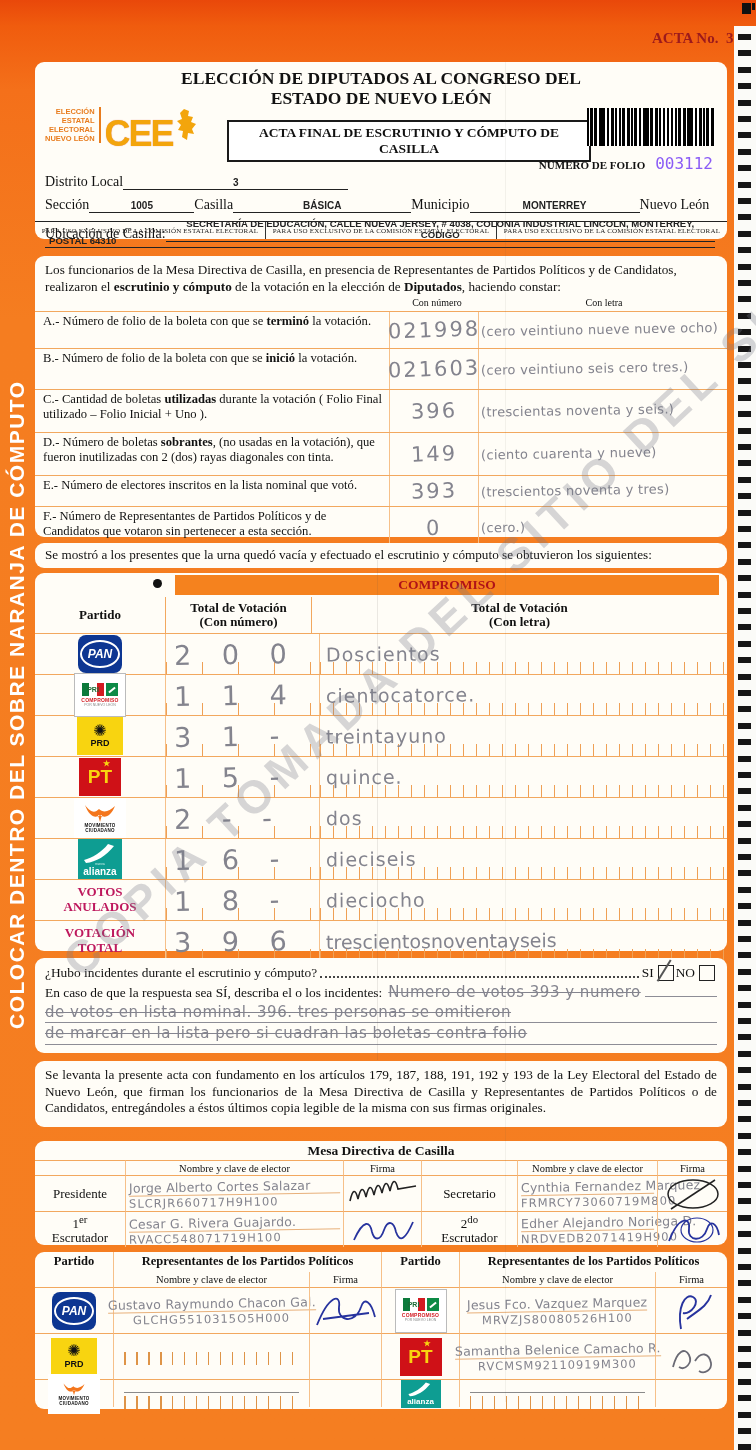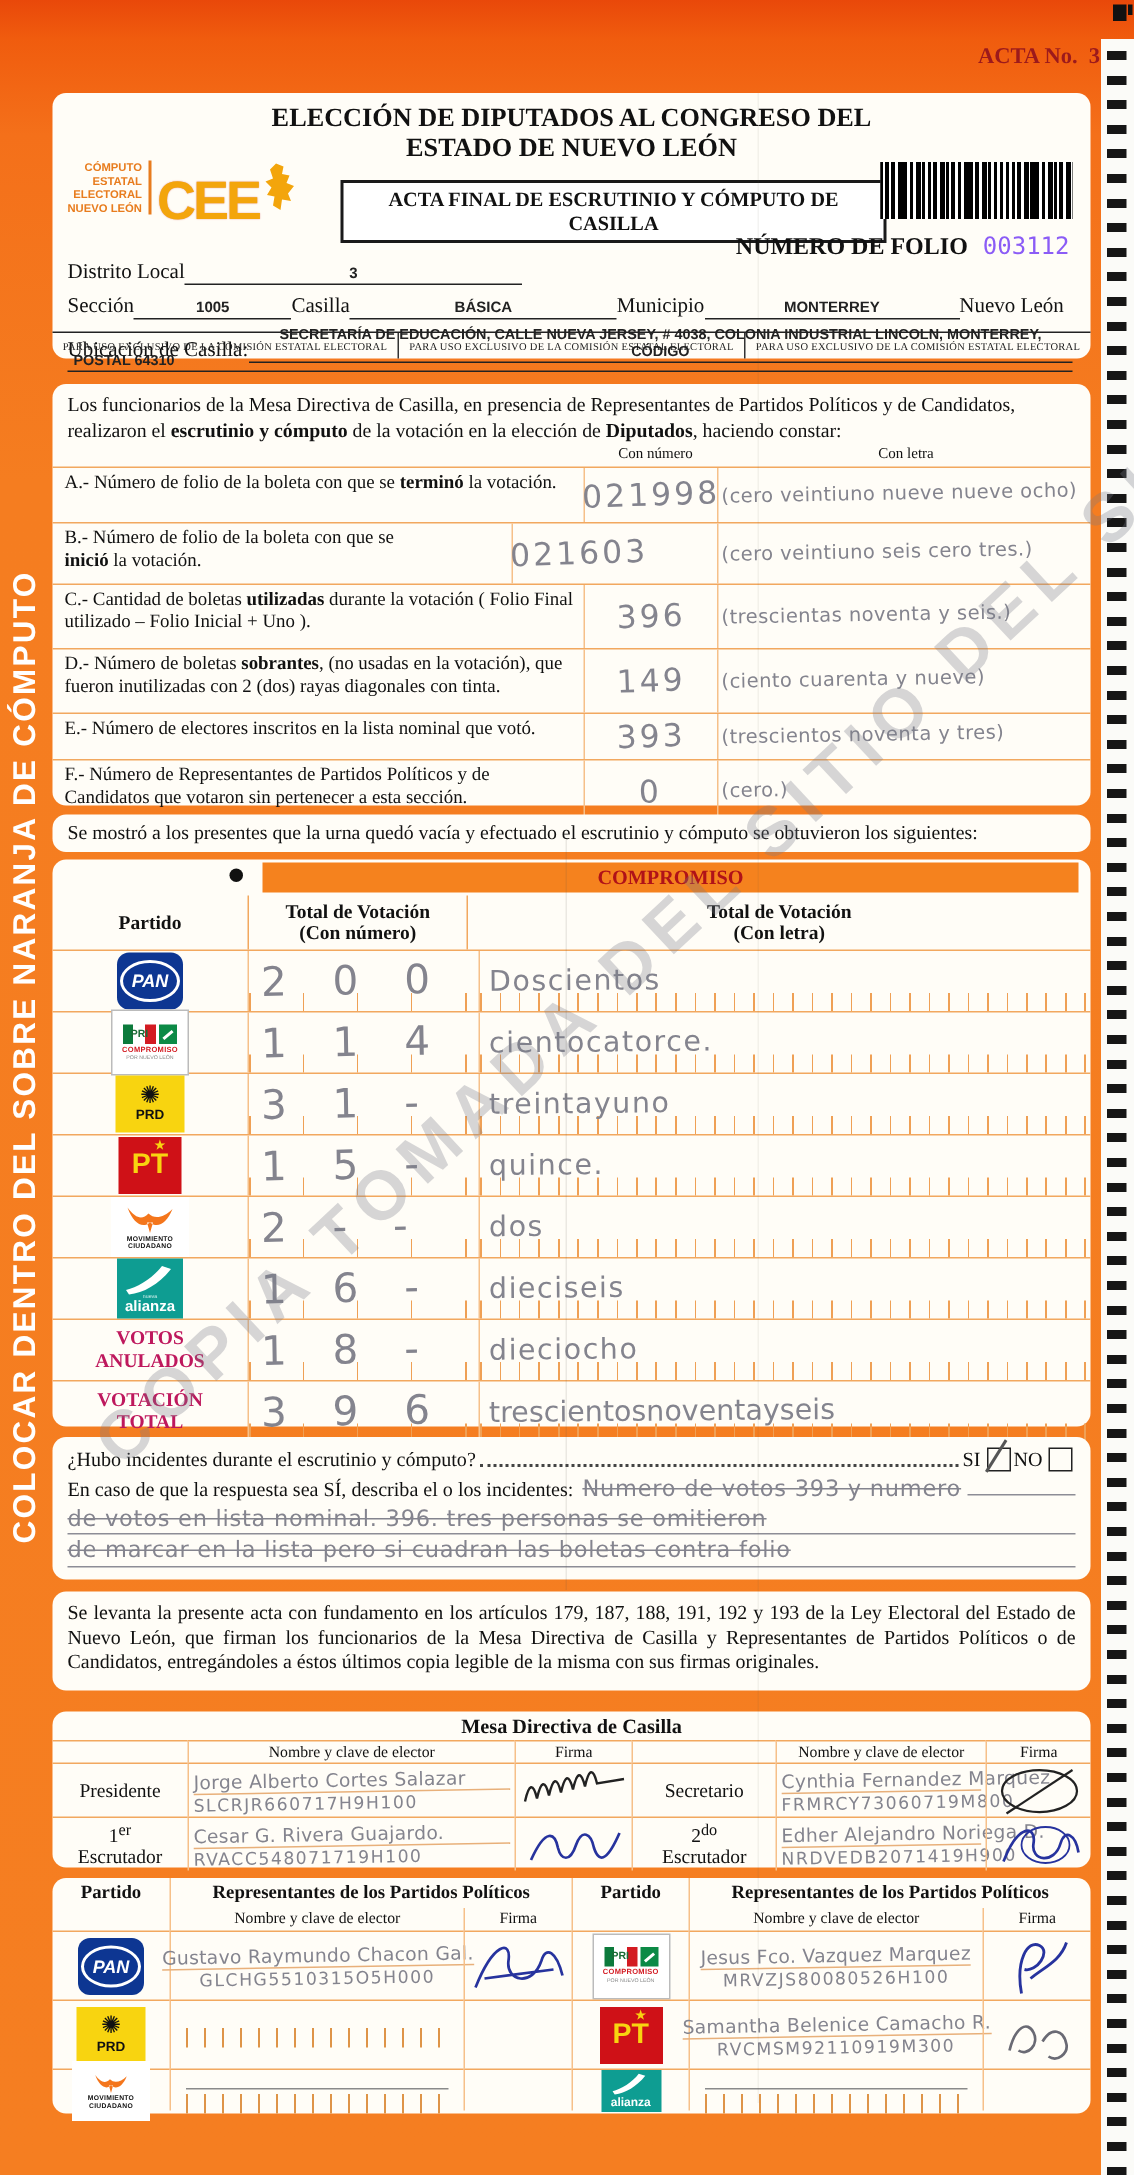--- a/index.html
+++ b/index.html
@@ -34,21 +34,21 @@
   .logo-block{position:absolute;left:10px;top:32px;display:flex;align-items:center;}
   .org{font-family:"Liberation Sans",sans-serif;font-weight:bold;font-size:7.5px;line-height:1.2;color:#e87c1e;text-align:right;padding-right:4px;border-right:2px solid #e87c1e;}
   .cee{font-family:"Liberation Sans",sans-serif;font-weight:bold;font-size:36px;color:#f3a50c;letter-spacing:-2px;margin-left:4px;text-shadow:0 0 1px #d88;margin-top:19px;}
   .nl-svg{margin-left:2px;}
   .subtitle-box{position:absolute;left:192px;top:58px;width:356px;border:2px solid #1a1a1a;text-align:center;font-weight:bold;font-size:13.5px;padding:3px 2px;color:#111;background:#fff;}
   .barcode{position:absolute;right:12px;top:46px;width:128px;height:38px;background-color:#fff;
     background-image:repeating-linear-gradient(90deg,#000 0 2px,transparent 2px 4px),
       repeating-linear-gradient(90deg,#000 0 1px,transparent 1px 7px),
       repeating-linear-gradient(90deg,transparent 0 3px,#000 3px 5px,transparent 5px 11px);}
   .folio{position:absolute;right:14px;top:92px;white-space:nowrap;}
-  .folio-l{font-weight:bold;font-size:16px;color:#111;}
+  .folio-l{font-weight:bold;font-size:11px;color:#111;}
   .folio-v{font-family:"DejaVu Sans Mono",monospace;font-size:16px;color:#8b5cf6;margin-left:6px;}
   .hrow{position:absolute;left:10px;right:12px;display:flex;align-items:flex-end;font-size:14px;color:#111;}
   .fld{border-bottom:1px solid #222;text-align:center;font-family:"Liberation Sans",sans-serif;font-size:10px;font-weight:bold;color:#222;padding-bottom:1px;}
   .uso-row{position:absolute;left:0;right:0;bottom:0;height:17px;border-top:1px solid #222;display:flex;text-align:right;}
   .uso{flex:1;border-right:1px solid #333;display:flex;align-items:center;justify-content:center;font-size:7px;color:#222;letter-spacing:.2px;}
   .uso:last-child{border-right:none;}
   
   .intro{padding:6px 10px 2px 10px;font-size:13.2px;line-height:1.25;color:#111;}
   .cnt-head{display:flex;height:14px;font-size:10px;color:#111;}
   .cnt-head .sp{flex:1;}
@@ -162,21 +162,21 @@
     <span>ACTA No.</span>&nbsp;&nbsp;<span>3</span>
   </div>
 
   <div class="card c1">
     <div class="title">
       <div>ELECCIÓN DE DIPUTADOS AL CONGRESO DEL</div>
       <div>ESTADO DE NUEVO LEÓN</div>
     </div>
     <div class="logo-block">
       <div class="org">
-        <div>CÓMPUTO</div>
+        <div>ELECCIÓN</div>
         <div>ESTATAL</div>
         <div>ELECTORAL</div>
         <div>NUEVO LEÓN</div>
       </div>
       <div class="cee">CEE</div>
       <svg class="nl-svg" width="22" height="34" viewBox="0 0 22 34">
         <path d="M9 1 L14 3 L13 8 L18 9 L16 14 L21 16 L17 21 L19 26 L13 25 L12 32 L7 29 L8 23 L3 22 L6 17 L2 13 L7 11 L5 5 Z" fill="#f3a50c"></path>
       </svg>
     </div>
     <div class="subtitle-box">ACTA FINAL DE ESCRUTINIO Y CÓMPUTO DE CASILLA</div>
@@ -222,21 +222,21 @@
 
     <div class="cnt-row" style="height:36px;">
       <div class="cnt-label"><span>A.- Número de folio de la boleta con que se </span><b>terminó</b><span> la votación.</span></div>
       <div class="cnt-num">
           <span class="hw hw-bignum">021998</span>
         </div>
       <div class="cnt-let">
           <span class="hw hw-words">(cero veintiuno nueve nueve ocho)</span>
         </div>
     </div>
-    <div class="cnt-row" style="height:40px;gap:48px;">
+    <div class="cnt-row" style="height:40px;">
       <div class="cnt-label"><span>B.- Número de folio de la boleta con que se </span><b>inició</b><span> la votación.</span></div>
       <div class="cnt-num">
           <span class="hw hw-bignum">021603</span>
         </div>
       <div class="cnt-let">
           <span class="hw hw-words">(cero veintiuno seis cero tres.)</span>
         </div>
     </div>
     <div class="cnt-row" style="height:42px;">
       <div class="cnt-label"><span>C.- Cantidad de boletas </span><b>utilizadas</b><span> durante la votación ( Folio Final utilizado – Folio Inicial + Uno ).</span></div>

